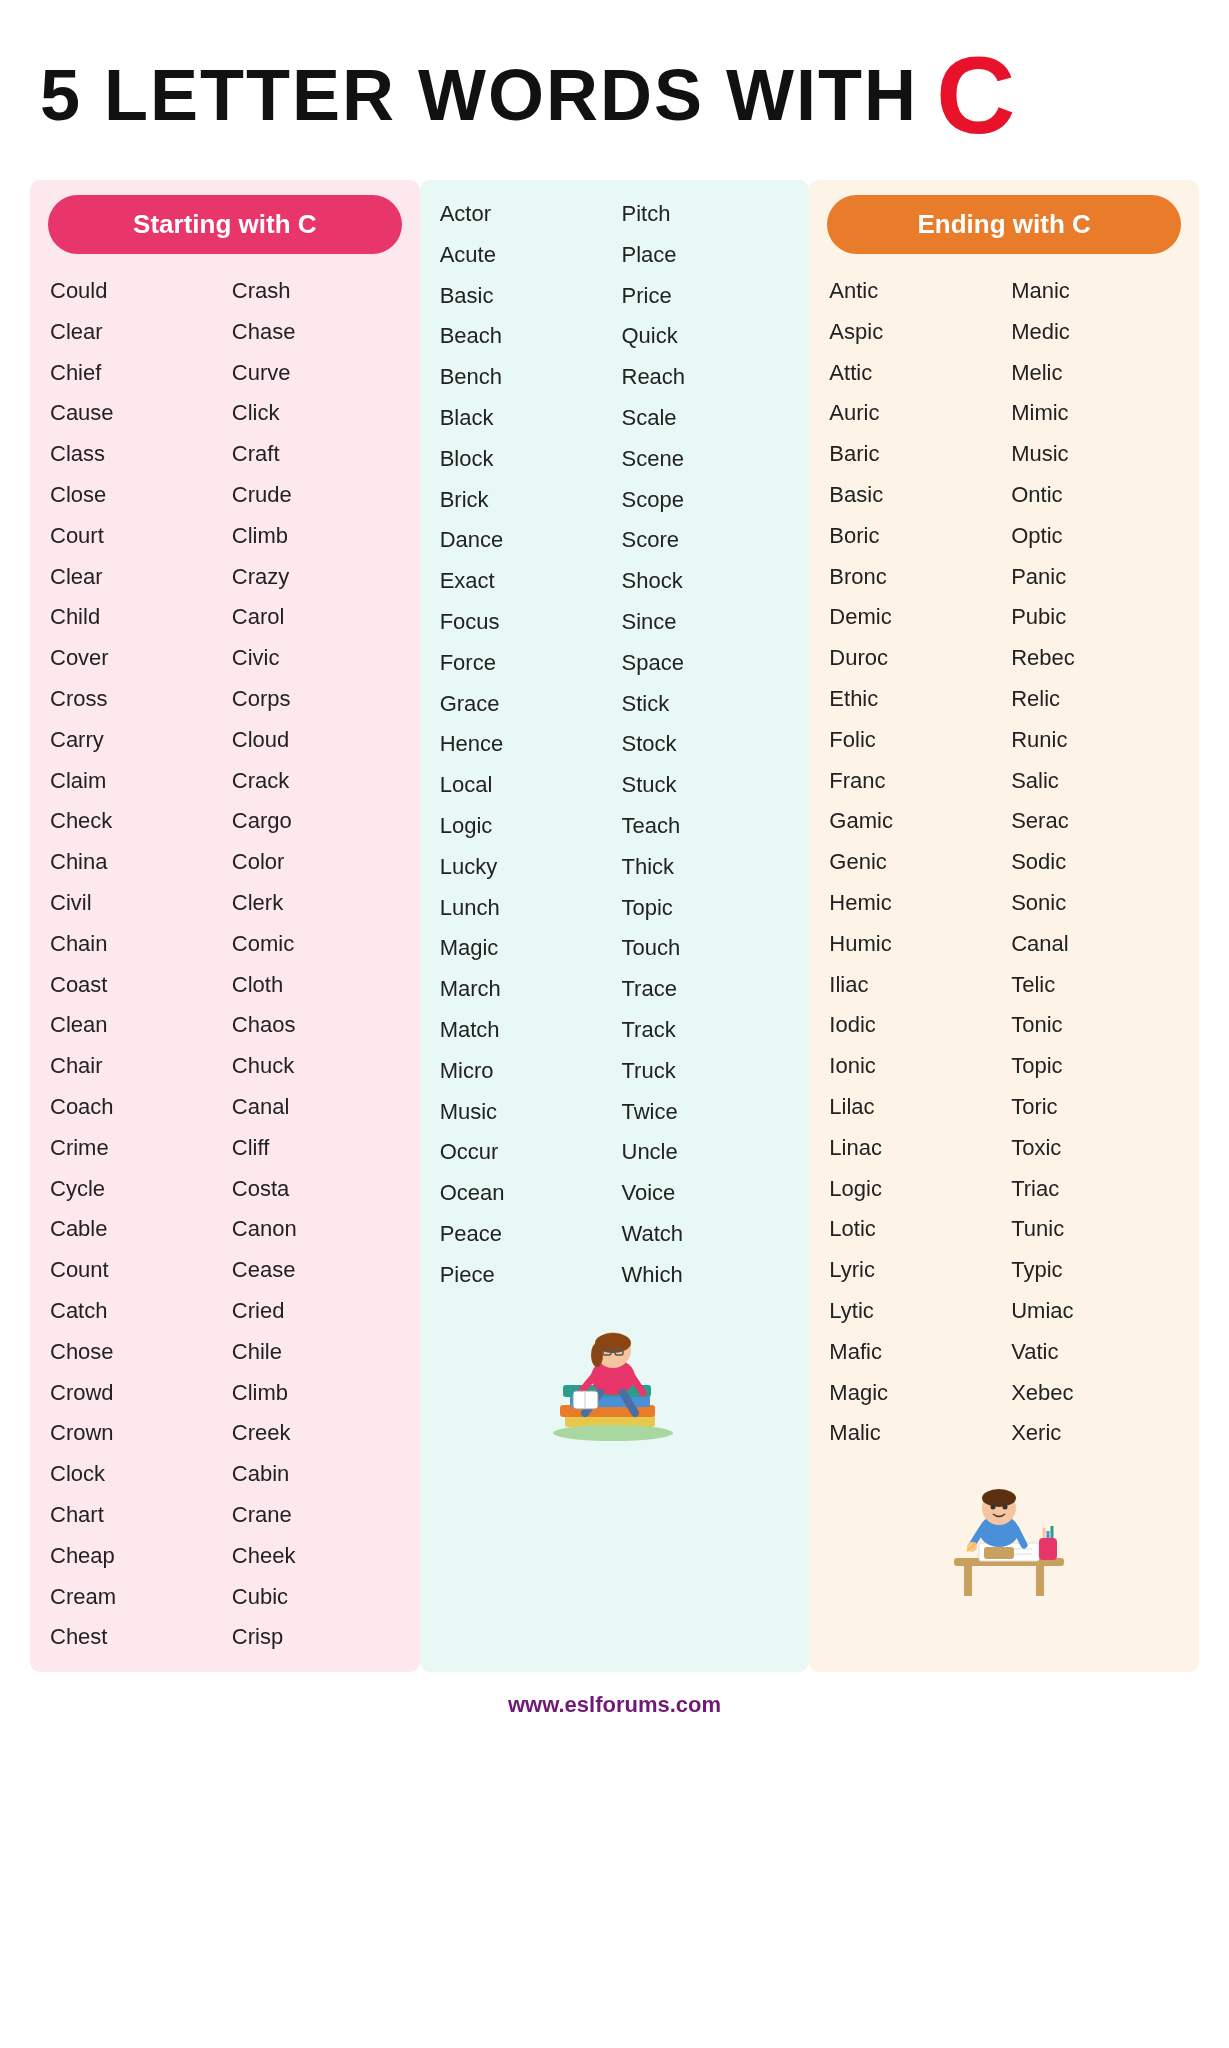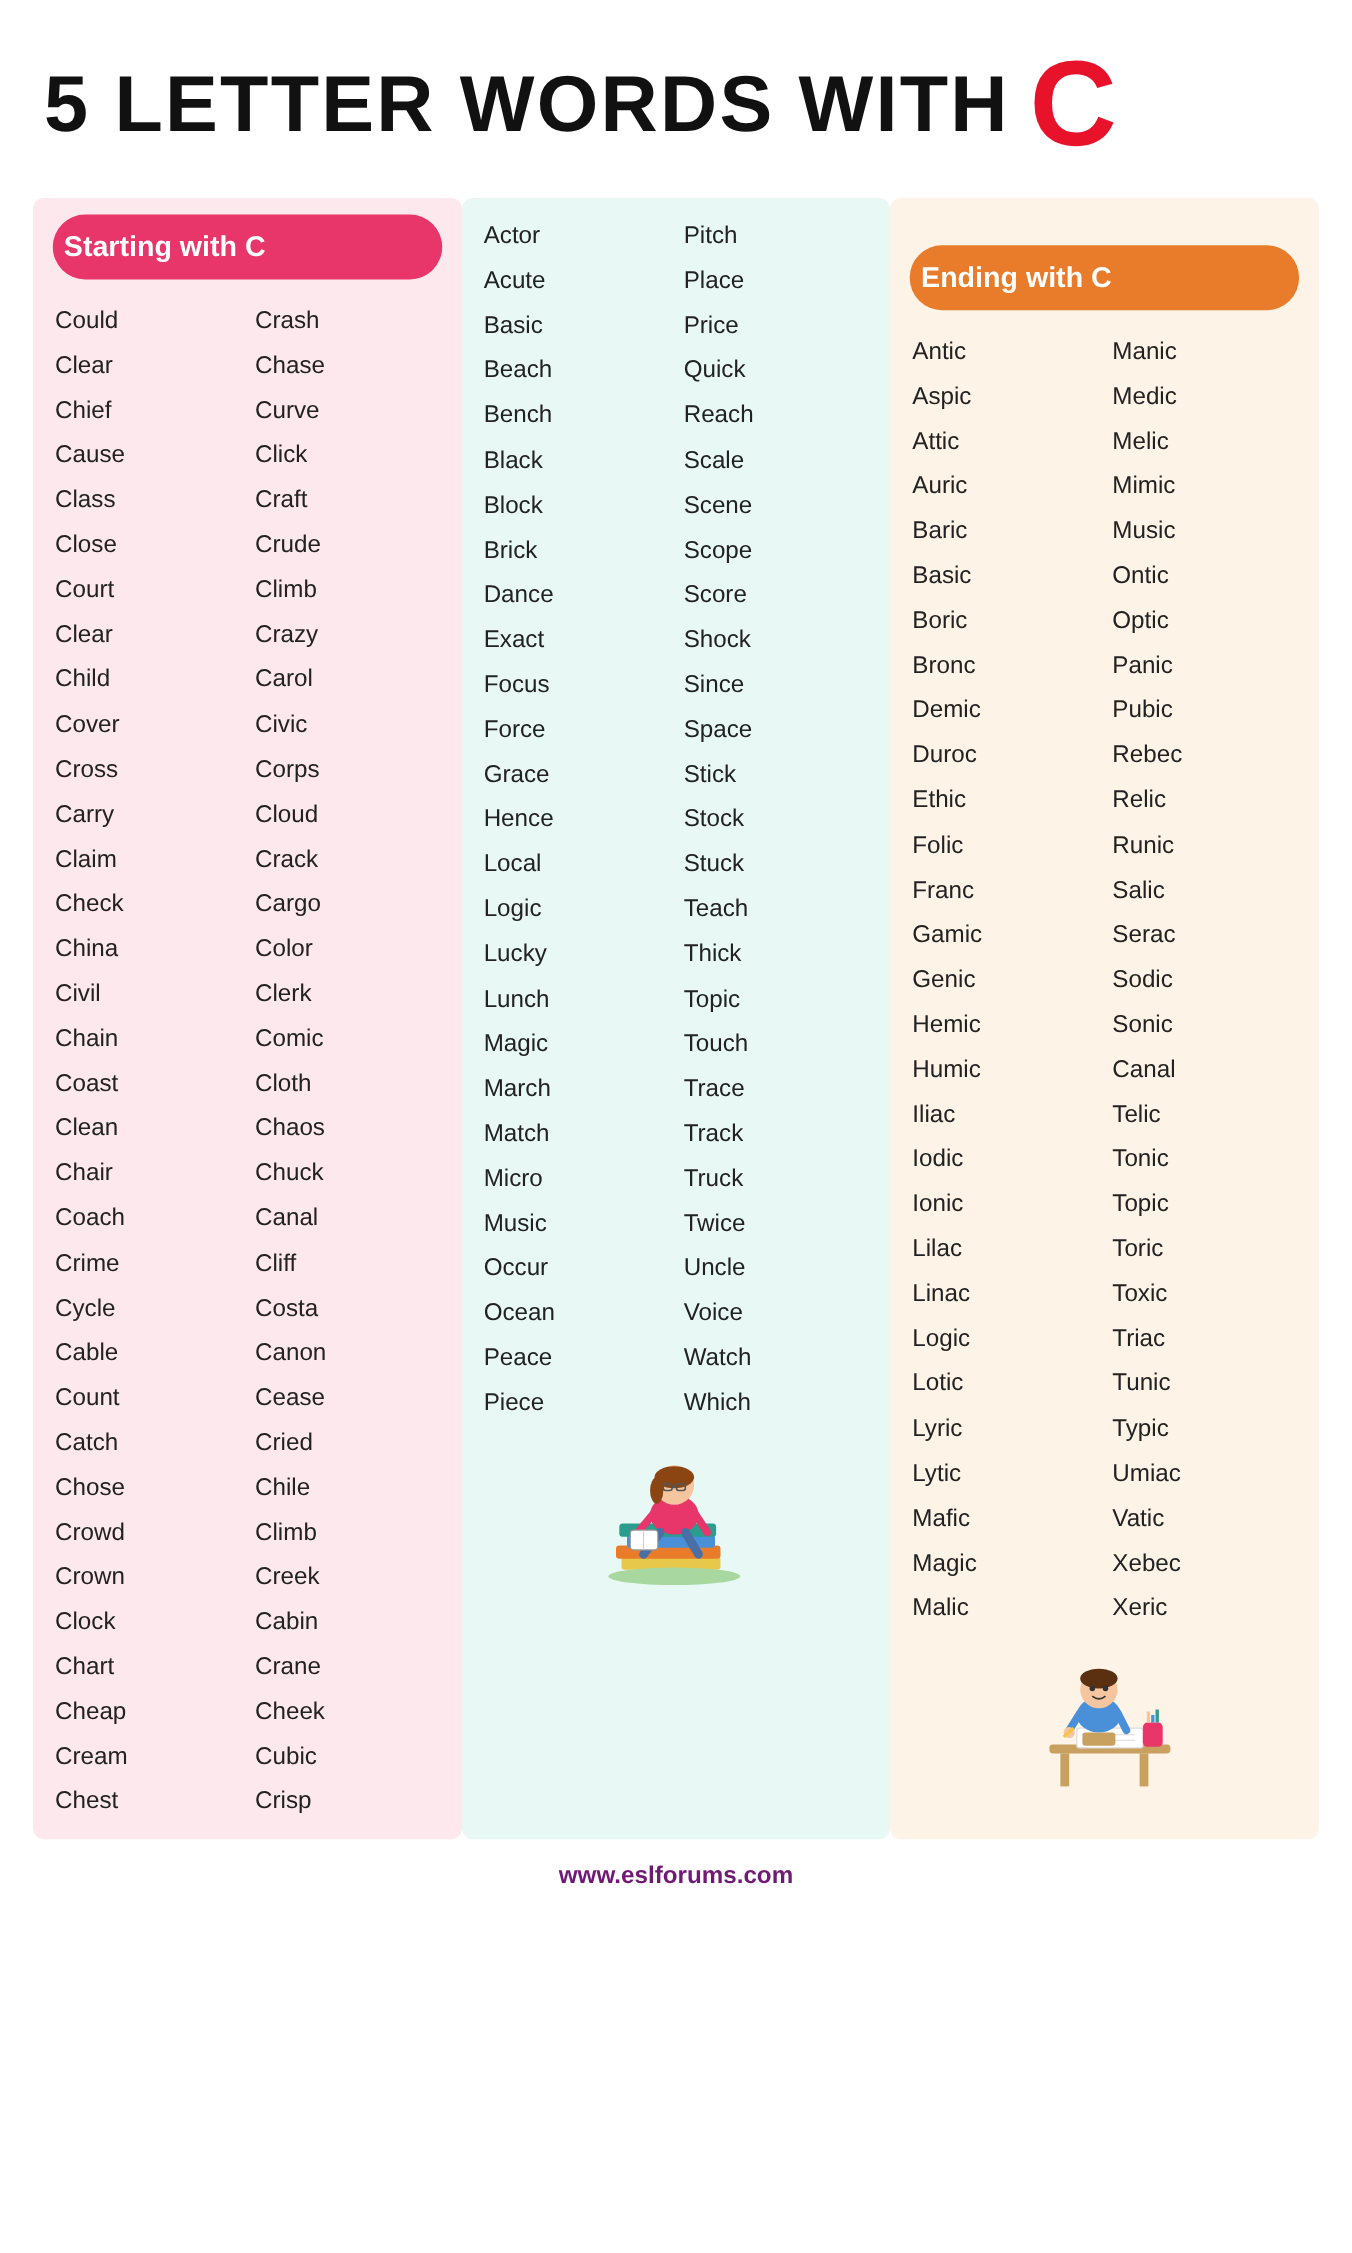--- a/index.html
+++ b/index.html
@@ -34,28 +34,29 @@
       gap: 0px;
       width: 100%;
     }
     .column {
       flex: 1;
       padding: 0 10px;
     }
     .column-header {
       border-radius: 30px;
       padding: 14px 10px;
+      text-align: center;
       font-size: 26px;
       font-weight: 700;
       color: #fff;
       margin-bottom: 18px;
     }
     .col-start .column-header { background: #e8356a; }
     .col-middle .column-header { background: #2a9d8f; }
-    .col-end .column-header { background: #e87c2a; margin-top: 28px; }
+    .col-end .column-header { background: #e87c2a; }
 
     .words-grid {
       display: grid;
       grid-template-columns: 1fr 1fr;
       gap: 2px 10px;
     }
     .word {
       font-size: 22px;
       color: #222;
       padding: 4px 2px;

